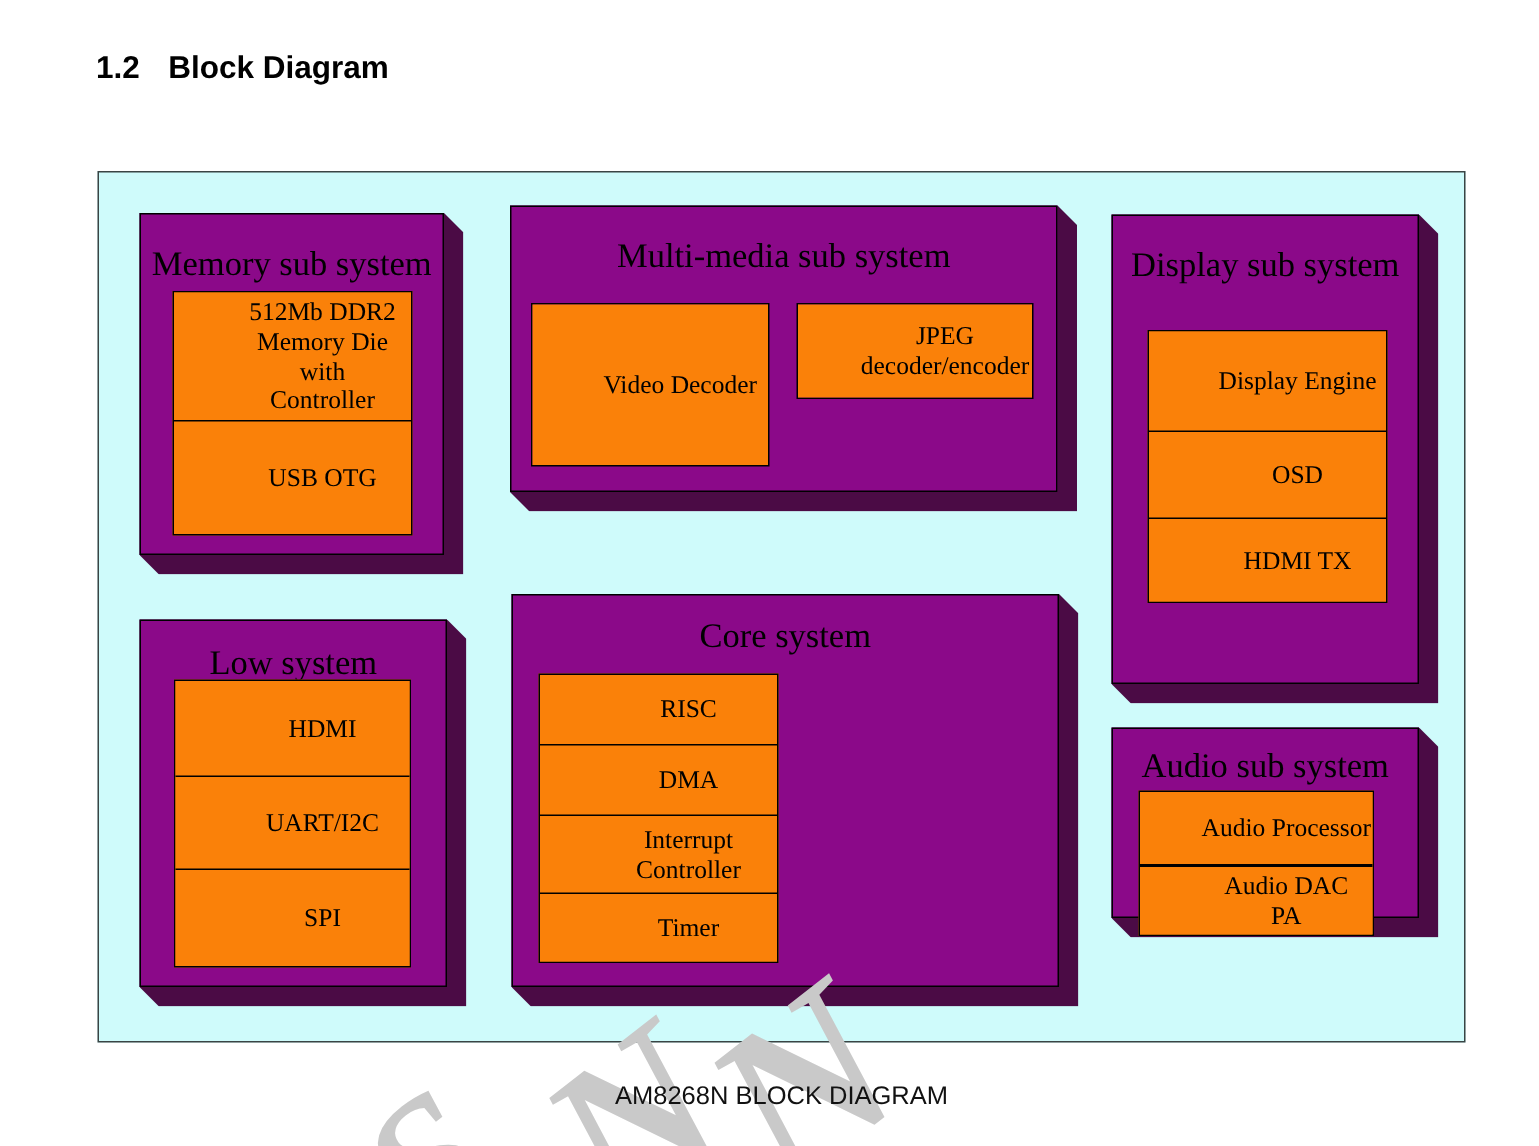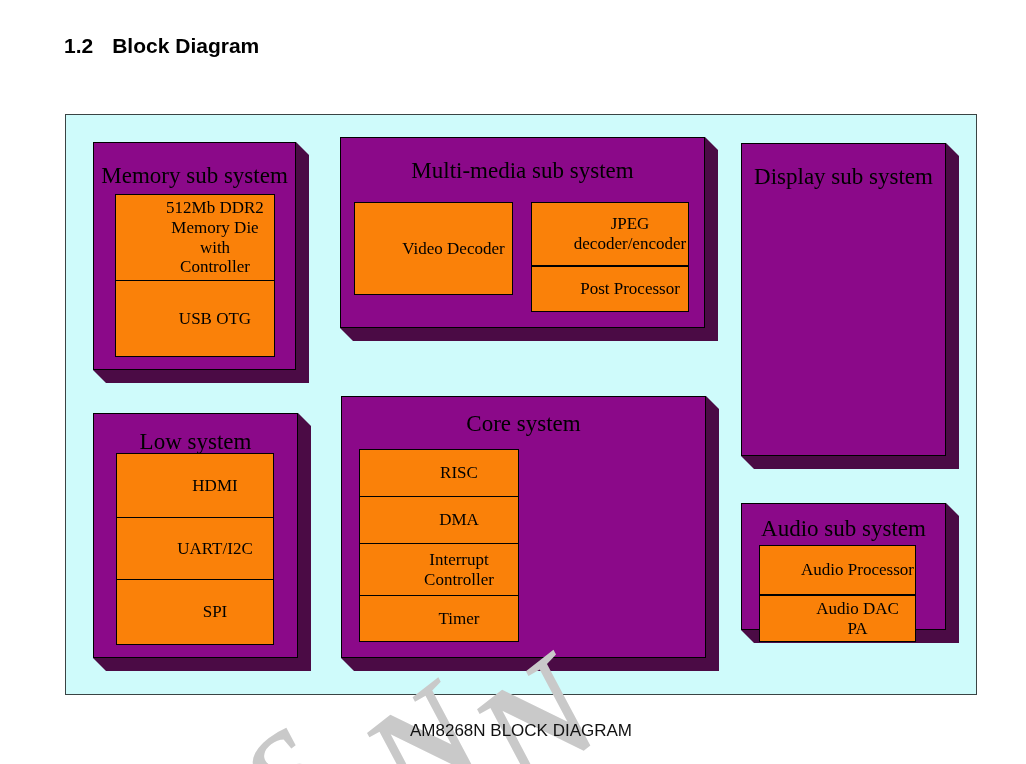--- a/index.html
+++ b/index.html
@@ -93,33 +93,37 @@
 Controller</div>
           <div class="cell" style="height:76px;">USB OTG</div>
         </div>
       </div>
     </div>
 
     <div class="b3d" style="left:274px;top:22px;width:365px;height:191px;">
       <div class="face">
         <div class="btitle" style="top:20px;">Multi-media sub system</div>
         <div class="stack" style="left:13px;top:64px;width:157px;">
-          <div class="cell" style="height:91px;">Video Decoder</div>
+          <div class="cell" style="height:107px;">Video Decoder</div>
         </div>
         <div class="stack dbl" style="left:190px;top:64px;width:156px;">
           <div class="cell" style="height:62px;">JPEG
 decoder/encoder</div>
-          <div class="cell" style="height:46px;">Post Processor</div>
         </div>
       </div>
     </div>
 
     <div class="b3d" style="left:675px;top:28px;width:205px;height:313px;">
       <div class="face">
         <div class="btitle" style="top:20px;">Display sub system</div>
+        <div class="stack" style="left:23px;top:76px;width:158px;">
+          <div class="cell" style="height:66px;">Display Engine</div>
+          <div class="cell" style="height:58px;">OSD</div>
+          <div class="cell" style="height:56px;">HDMI TX</div>
+        </div>
       </div>
     </div>
 
     <div class="b3d" style="left:27px;top:298px;width:205px;height:245px;">
       <div class="face">
         <div class="btitle" style="top:15px;">Low system interfaces</div>
         <div class="stack" style="left:22px;top:39px;width:156px;">
           <div class="cell" style="height:63px;">HDMI</div>
           <div class="cell" style="height:62px;">UART/I2C</div>
           <div class="cell" style="height:65px;">SPI</div>
@@ -133,21 +137,21 @@
         <div class="stack" style="left:17px;top:52px;width:158px;">
           <div class="cell" style="height:46px;">RISC</div>
           <div class="cell" style="height:47px;">DMA</div>
           <div class="cell" style="height:52px;">Interrupt
 Controller</div>
           <div class="cell" style="height:46px;">Timer</div>
         </div>
       </div>
     </div>
 
-    <div class="b3d" style="left:675px;top:388px;width:205px;height:127px;">
+    <div class="b3d" style="left:675px;top:370px;width:205px;height:127px;">
       <div class="face">
         <div class="btitle" style="top:12px;">Audio sub system</div>
         <div class="stack dbl" style="left:17px;top:41px;width:155px;">
           <div class="cell" style="height:48px;">Audio Processor</div>
           <div class="cell" style="height:47px;">Audio DAC
 PA</div>
         </div>
       </div>
     </div>
 

